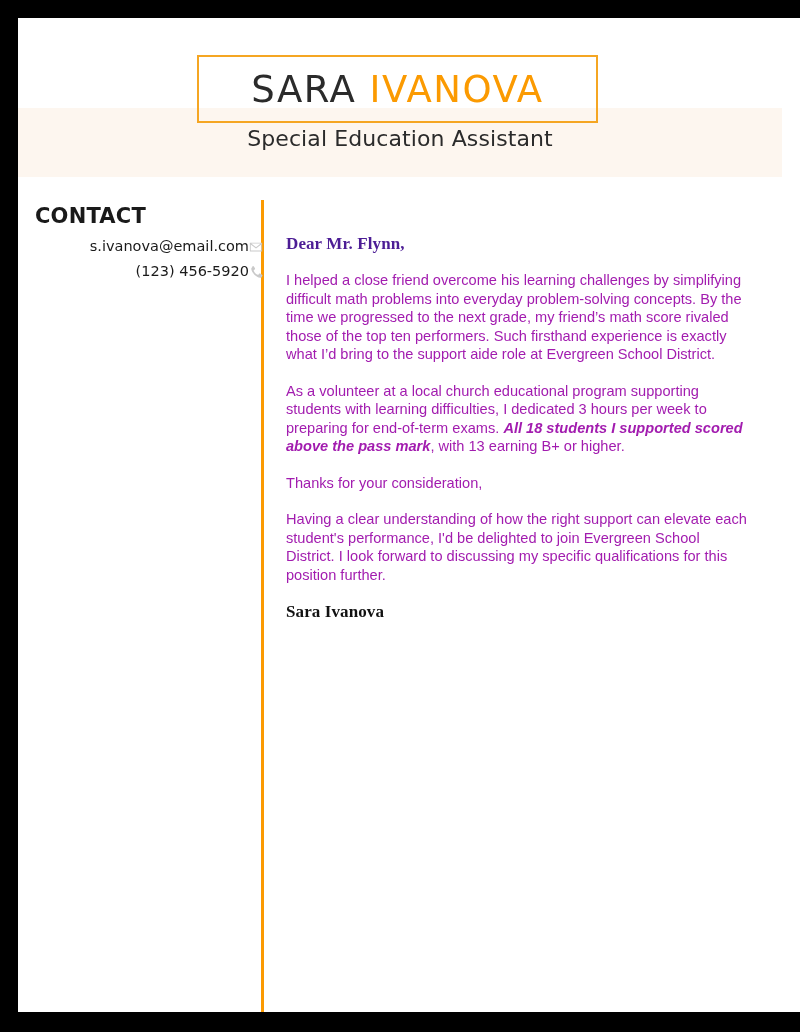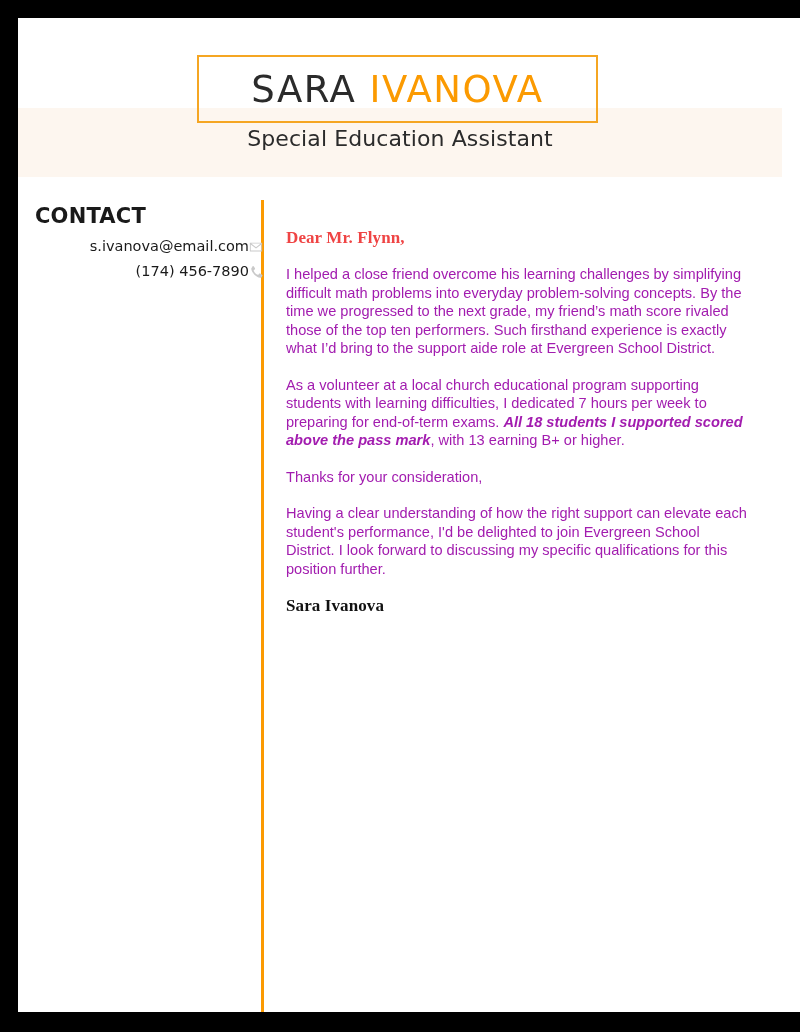--- a/index.html
+++ b/index.html
@@ -132,22 +132,22 @@
   #letter-col {
     position: absolute;
     left: 268px;
     top: 204px;
     width: 462px;
   }
   .salutation {
     font-family: "Liberation Serif", serif;
     font-size: 17px;
     font-weight: 700;
-    color: #ef4444;
-    margin: 6px 0 17px 0;
+    color: #4c1d95;
+    margin: 12px 0 17px 0;
     letter-spacing: 0.1px;
   }
   .para {
     font-family: "Liberation Sans", sans-serif;
     font-size: 14.6px;
     line-height: 18.5px;
     color: #a21caf;
     margin: 0 0 18px 0;
     text-align: left;
   }
@@ -187,36 +187,36 @@
     <div class="contact-row">
       <span class="contact-text">s.ivanova@email.com</span>
       <span class="contact-icon">
         <svg width="14" height="14" viewBox="0 0 16 16" fill="currentColor" aria-hidden="true">
           <path d="M1 3h14v10H1V3zm1.6 1L8 8.2 13.4 4H2.6zM2 5.1V12h12V5.1L8 9.6 2 5.1z"></path>
         </svg>
       </span>
     </div>
 
     <div class="contact-row">
-      <span class="contact-text">(174) 456-7890</span>
+      <span class="contact-text">(123) 456-5920</span>
       <span class="contact-icon">
         <svg width="14" height="14" viewBox="0 0 16 16" fill="currentColor" aria-hidden="true">
           <path d="M4.2 1.2c.5-.3 1.1-.1 1.4.4l1.2 2.1c.3.5.1 1.1-.3 1.4l-.9.6c-.2.2-.3.4-.2.7.3 1 1 2.2 1.8 3 .8.8 1.9 1.5 2.9 1.8.3.1.5 0 .7-.2l.6-.9c.3-.4.9-.6 1.4-.3l2.1 1.2c.5.3.7.9.4 1.4l-.7 1.2c-.4.7-1.2 1.1-2 1-2.2-.3-4.6-1.8-6.4-3.6C4.4 9.2 2.9 6.8 2.6 4.6c-.1-.8.3-1.6 1-2l.6-1.4z"></path>
         </svg>
       </span>
     </div>
 
   </div>
 
   <div id="letter-col">
     <p class="salutation">Dear Mr. Flynn,</p>
 
     <p class="para">I helped a close friend overcome his learning challenges by simplifying difficult math problems into everyday problem-solving concepts. By the time we progressed to the next grade, my friend’s math score rivaled those of the top ten performers. Such firsthand experience is exactly what I’d bring to the support aide role at Evergreen School District.</p>
 
-    <p class="para"><span>As a volunteer at a local church educational program supporting students with learning difficulties, I dedicated 7 hours per week to preparing for end-of-term exams. </span><span class="em">All 18 students I supported scored above the pass mark</span><span>, with 13 earning B+ or higher.</span></p>
+    <p class="para"><span>As a volunteer at a local church educational program supporting students with learning difficulties, I dedicated 3 hours per week to preparing for end-of-term exams. </span><span class="em">All 18 students I supported scored above the pass mark</span><span>, with 13 earning B+ or higher.</span></p>
 
     <p class="para">Thanks for your consideration,</p>
 
     <p class="para">Having a clear understanding of how the right support can elevate each student's performance, I'd be delighted to join Evergreen School District. I look forward to discussing my specific qualifications for this position further.</p>
 
     <p class="signature">Sara Ivanova</p>
   </div>
 
 </div>
 

